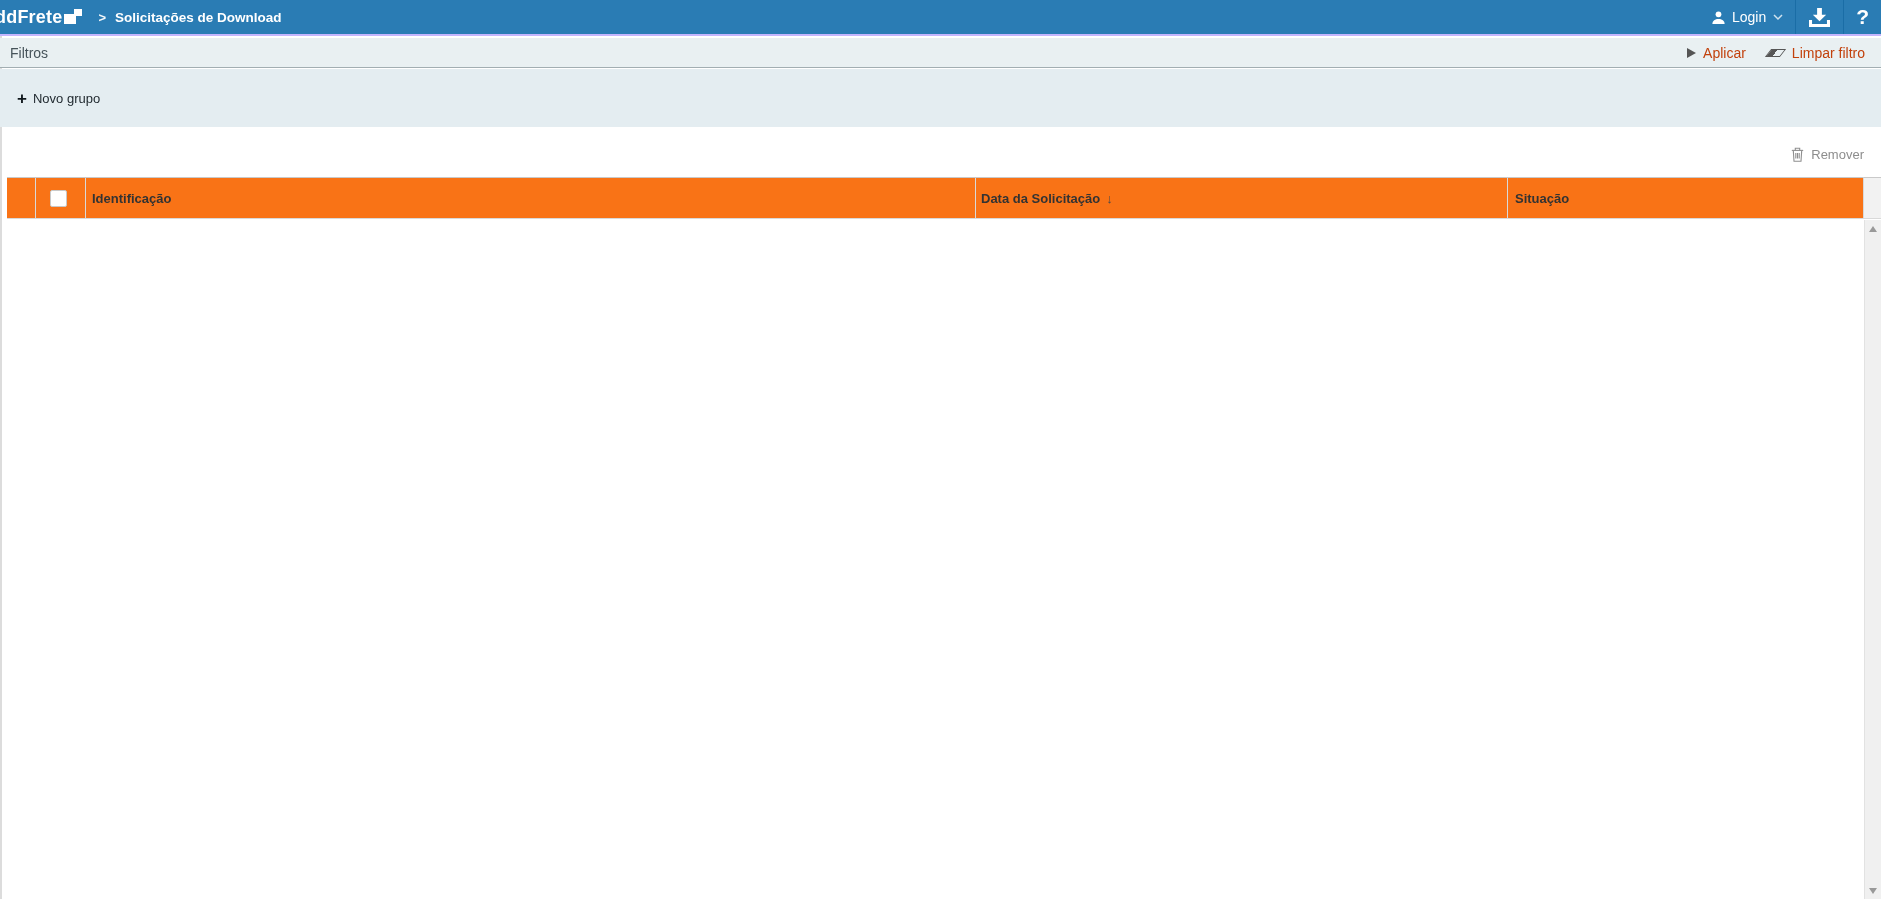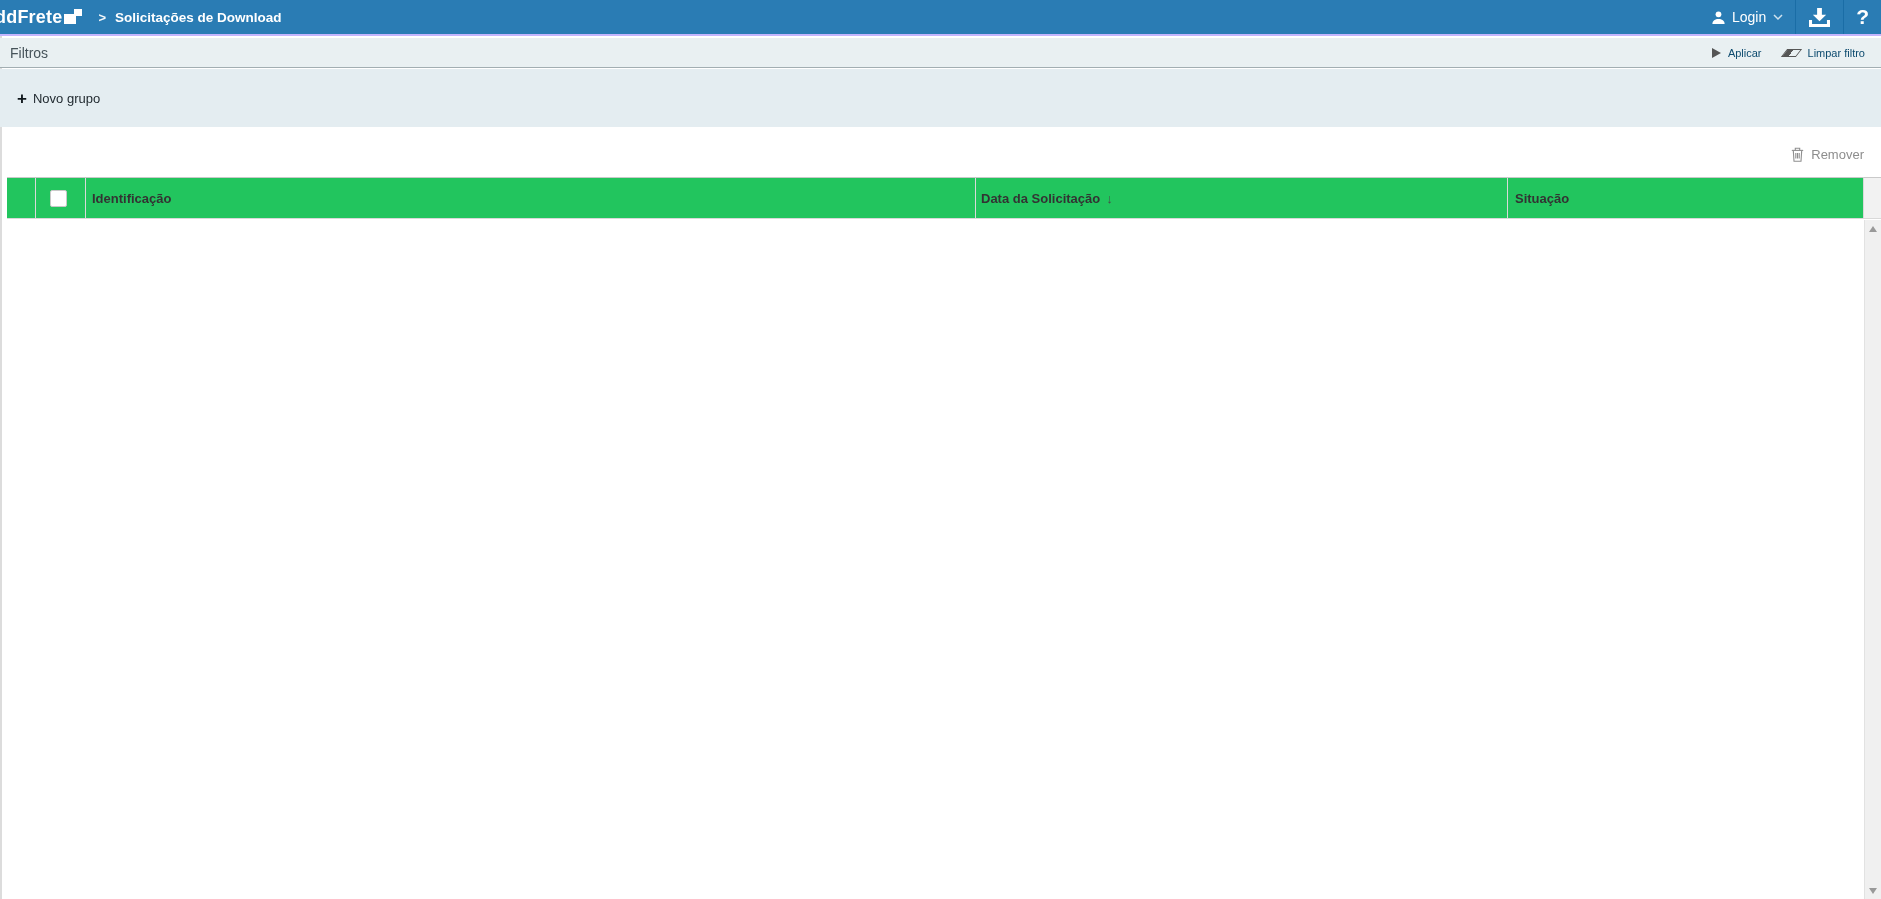--- a/index.html
+++ b/index.html
@@ -35,21 +35,21 @@
   .left-edge { position:absolute; left:0; top:36px; width:2px; height:863px; background:#dcdcdc; }
 
   
   .filters-bar {
     position:absolute; left:0; top:38px; width:1881px; height:30px;
     background:#e9f0f2; border-bottom:1px solid #a2aeb2;
     display:flex; align-items:center;
   }
   .filters-title { font-size:14px; color:#46535a; margin-left:10px; }
   .filters-actions { position:absolute; right:16px; top:0; height:30px; display:flex; align-items:center; gap:22px; }
-  .flt-btn { display:flex; align-items:center; gap:7px; cursor:pointer; color:#0c4a6e; font-size:11px; }
+  .flt-btn { display:flex; align-items:center; gap:7px; cursor:pointer; color:#c2410c; font-size:14px; }
   .play-icon { width:0; height:0; border-left:9px solid #555; border-top:5.5px solid transparent; border-bottom:5.5px solid transparent; }
   .eraser-icon {
     width:15px; height:8px; transform:skewX(-38deg);
     border:1.5px solid #565656;
     background:linear-gradient(to right, #565656 46%, rgba(0,0,0,0) 46%);
     margin-right:2px;
   }
 
   
   .group-bar {
@@ -63,21 +63,21 @@
   
   .remove-btn {
     position:absolute; right:17px; top:147px;
     display:flex; align-items:center; gap:7px; cursor:pointer;
     color:#8d8d8d; font-size:13px;
   }
 
   
   .grid { position:absolute; left:7px; top:177px; width:1856px; }
   .thead {
-    display:flex; height:42px; background:#22c55e;
+    display:flex; height:42px; background:#f97316;
     border-top:1px solid #c9c9c9; border-bottom:1px solid #d9d9d9;
   }
   .th {
     display:flex; align-items:center;
     border-right:1px solid #d9d9d9;
     font-size:13px; font-weight:bold; color:#333;
   }
   .th:last-child { border-right:none; }
   .col-ind { width:29px; }
   .col-check { width:50px; padding-left:14px; }

